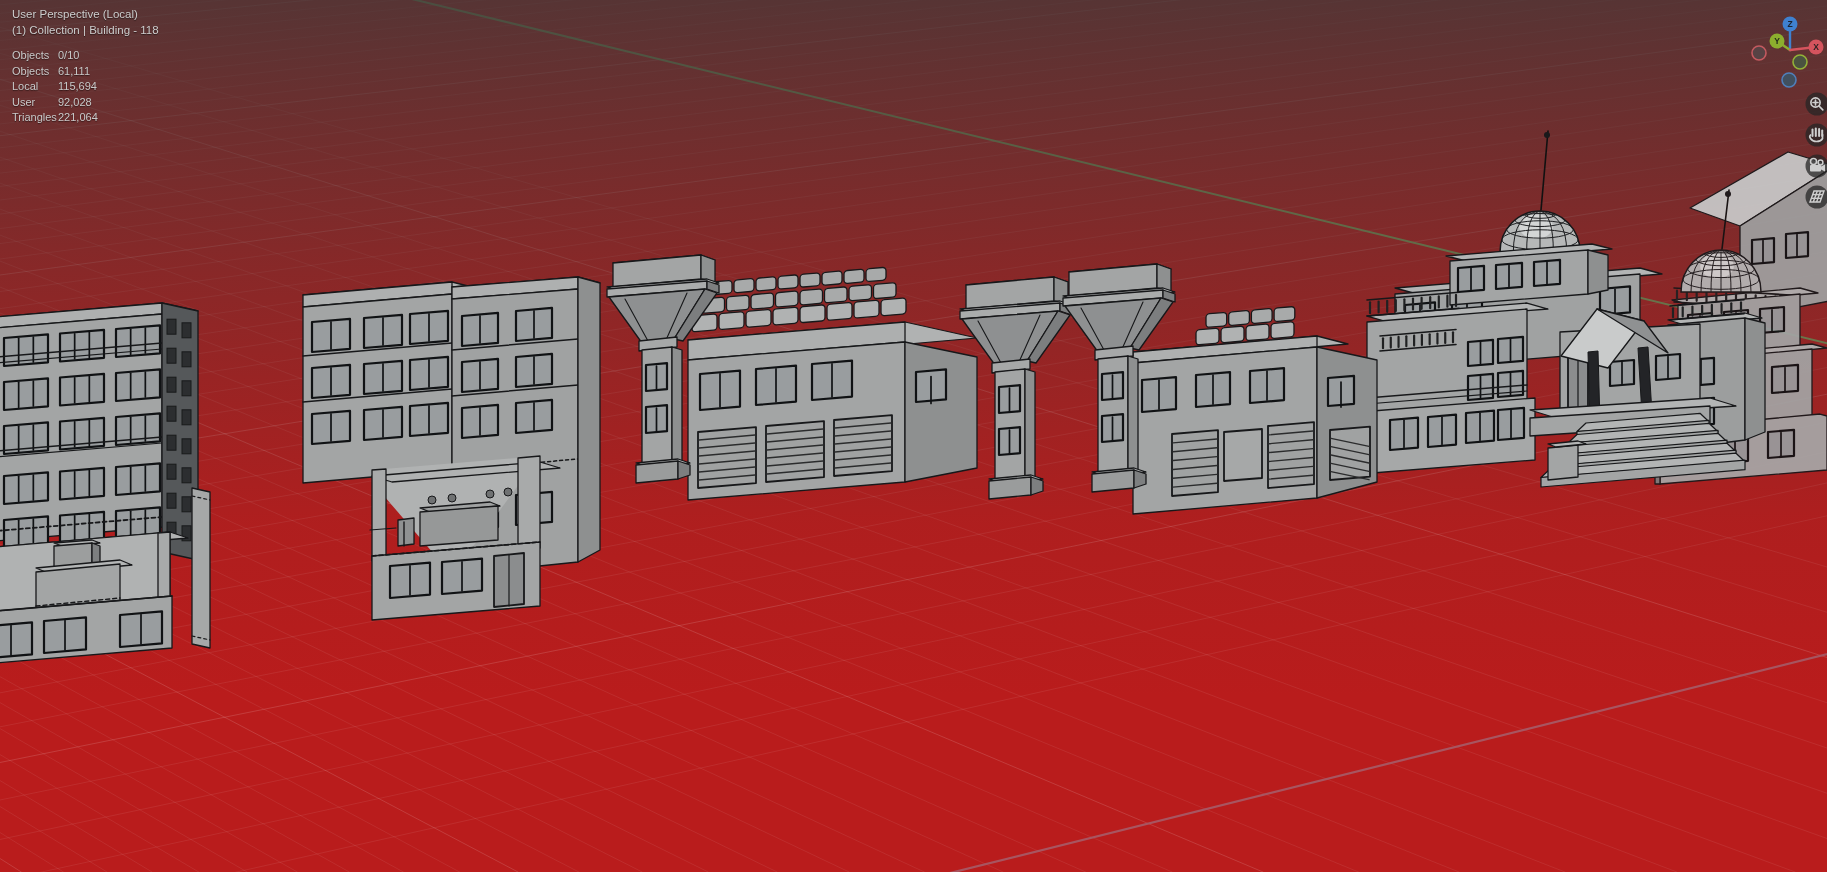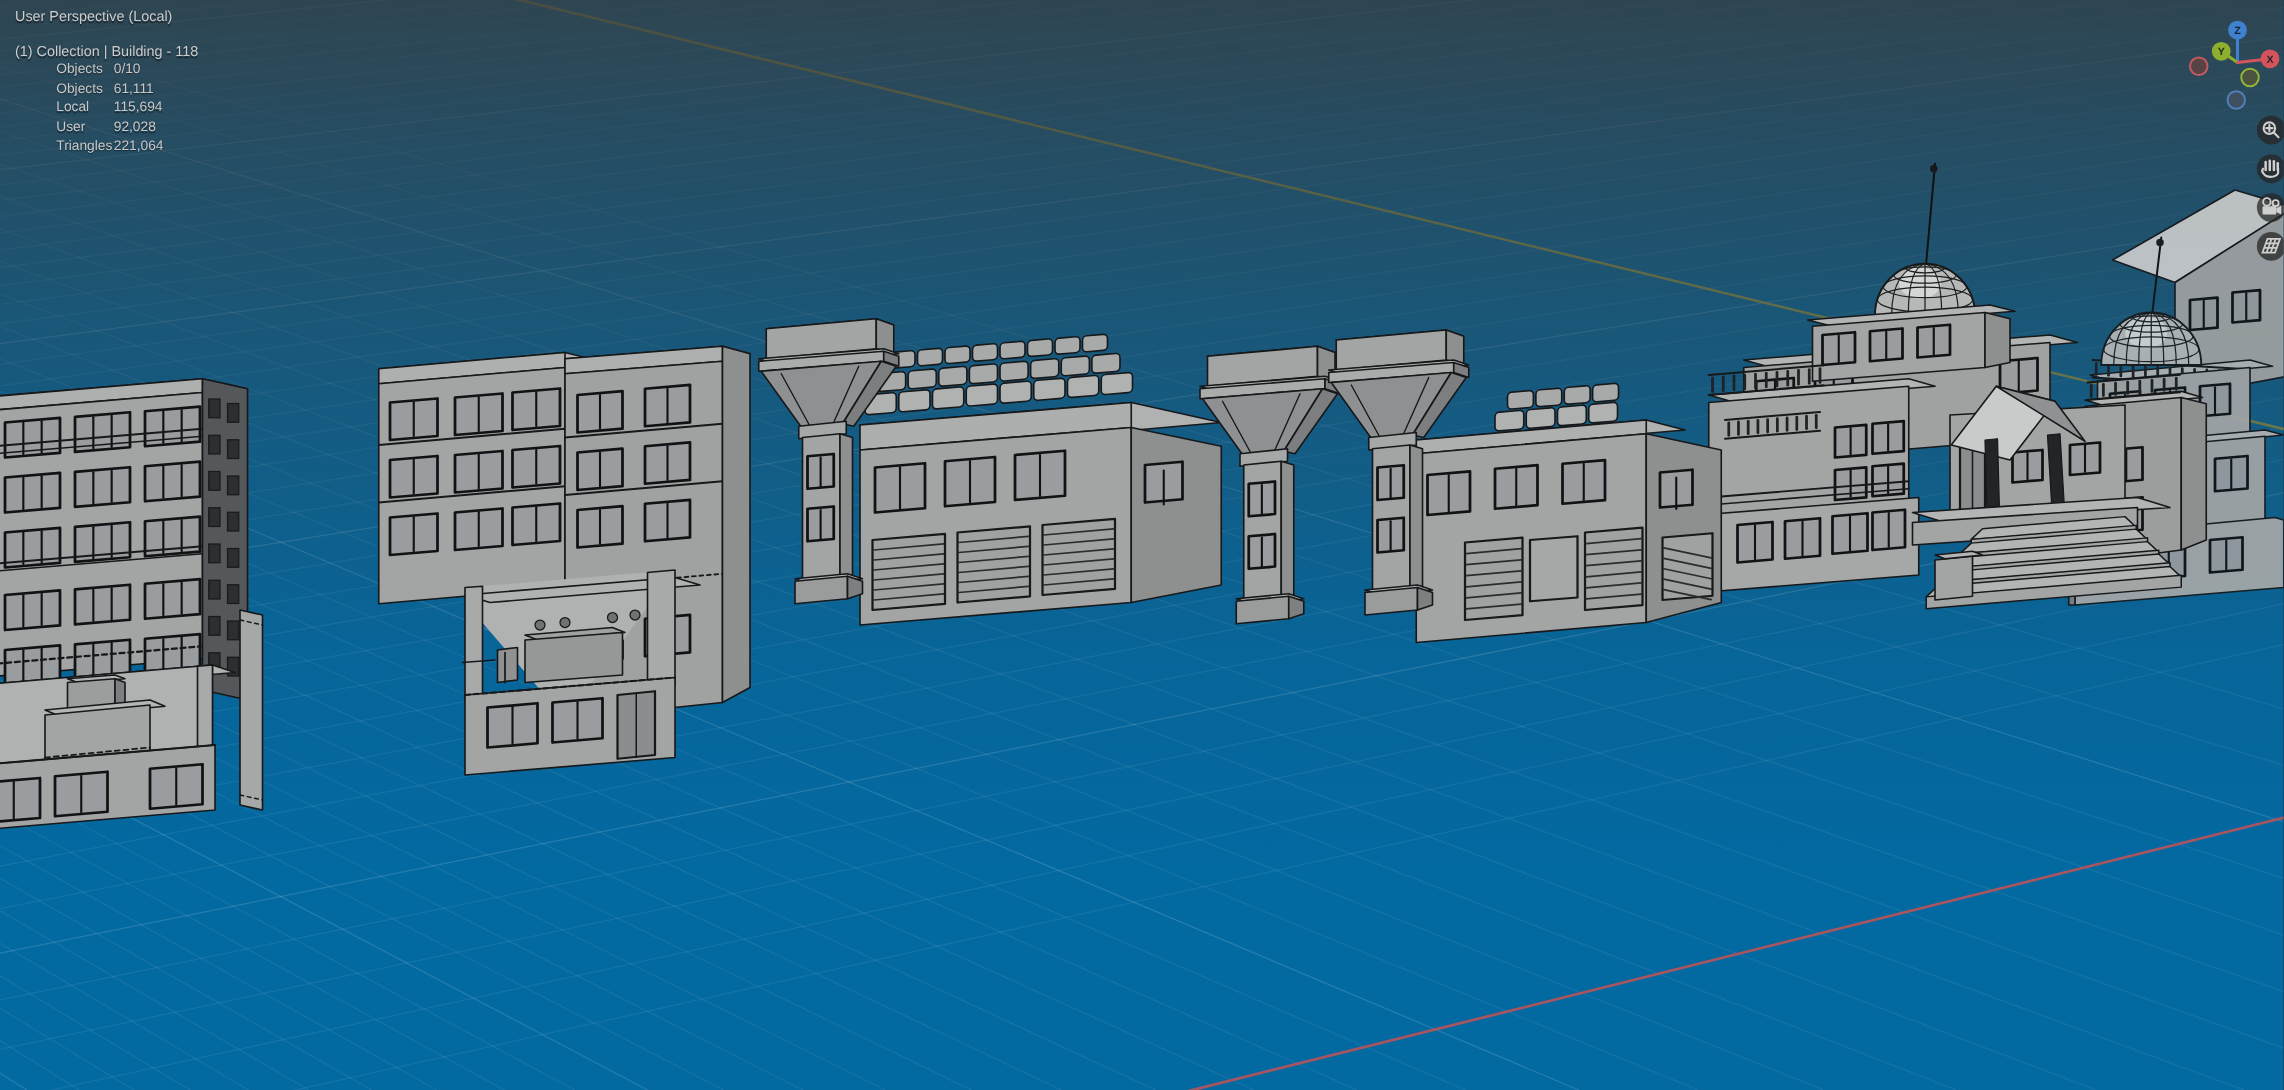--- a/index.html
+++ b/index.html
@@ -1,28 +1,28 @@
 <!DOCTYPE html>
 <html><head>
 <meta charset="utf-8">
 <style>
   html,body{margin:0;padding:0;background:#222;}
   .viewport{
     position:relative;width:1827px;height:872px;overflow:hidden;
-    background:#0369a1;
+    background:#b91c1c;
     font-family:"Liberation Sans","DejaVu Sans",sans-serif;
   }
   .viewport svg{display:block;}
   #scene{position:absolute;left:0;top:0;}
   .hud{position:absolute;left:12px;top:6px;color:#cdcdcd;font-size:11.5px;
        text-shadow:0 1px 1px rgba(0,0,0,.55);line-height:16px;user-select:none;}
-  .hud .l2{margin-top:12px;}
+  .hud .l2{margin-top:0px;}
   .stats{position:absolute;left:12px;top:48px;color:#c9c9c9;font-size:11px;
          text-shadow:0 1px 1px rgba(0,0,0,.5);user-select:none;}
-  .srow{line-height:15.5px;white-space:nowrap;margin-left:33px;}
+  .srow{line-height:15.5px;white-space:nowrap;}
   .slabel{display:inline-block;width:46px;}
   .sval{display:inline-block;}
   #gizmo{position:absolute;left:1726px;top:0px;}
   #navbtns{position:absolute;left:1795px;top:85px;}
   .ghost{opacity:.92}
 </style>
 </head>
 <body>
 
 <div class="viewport">

